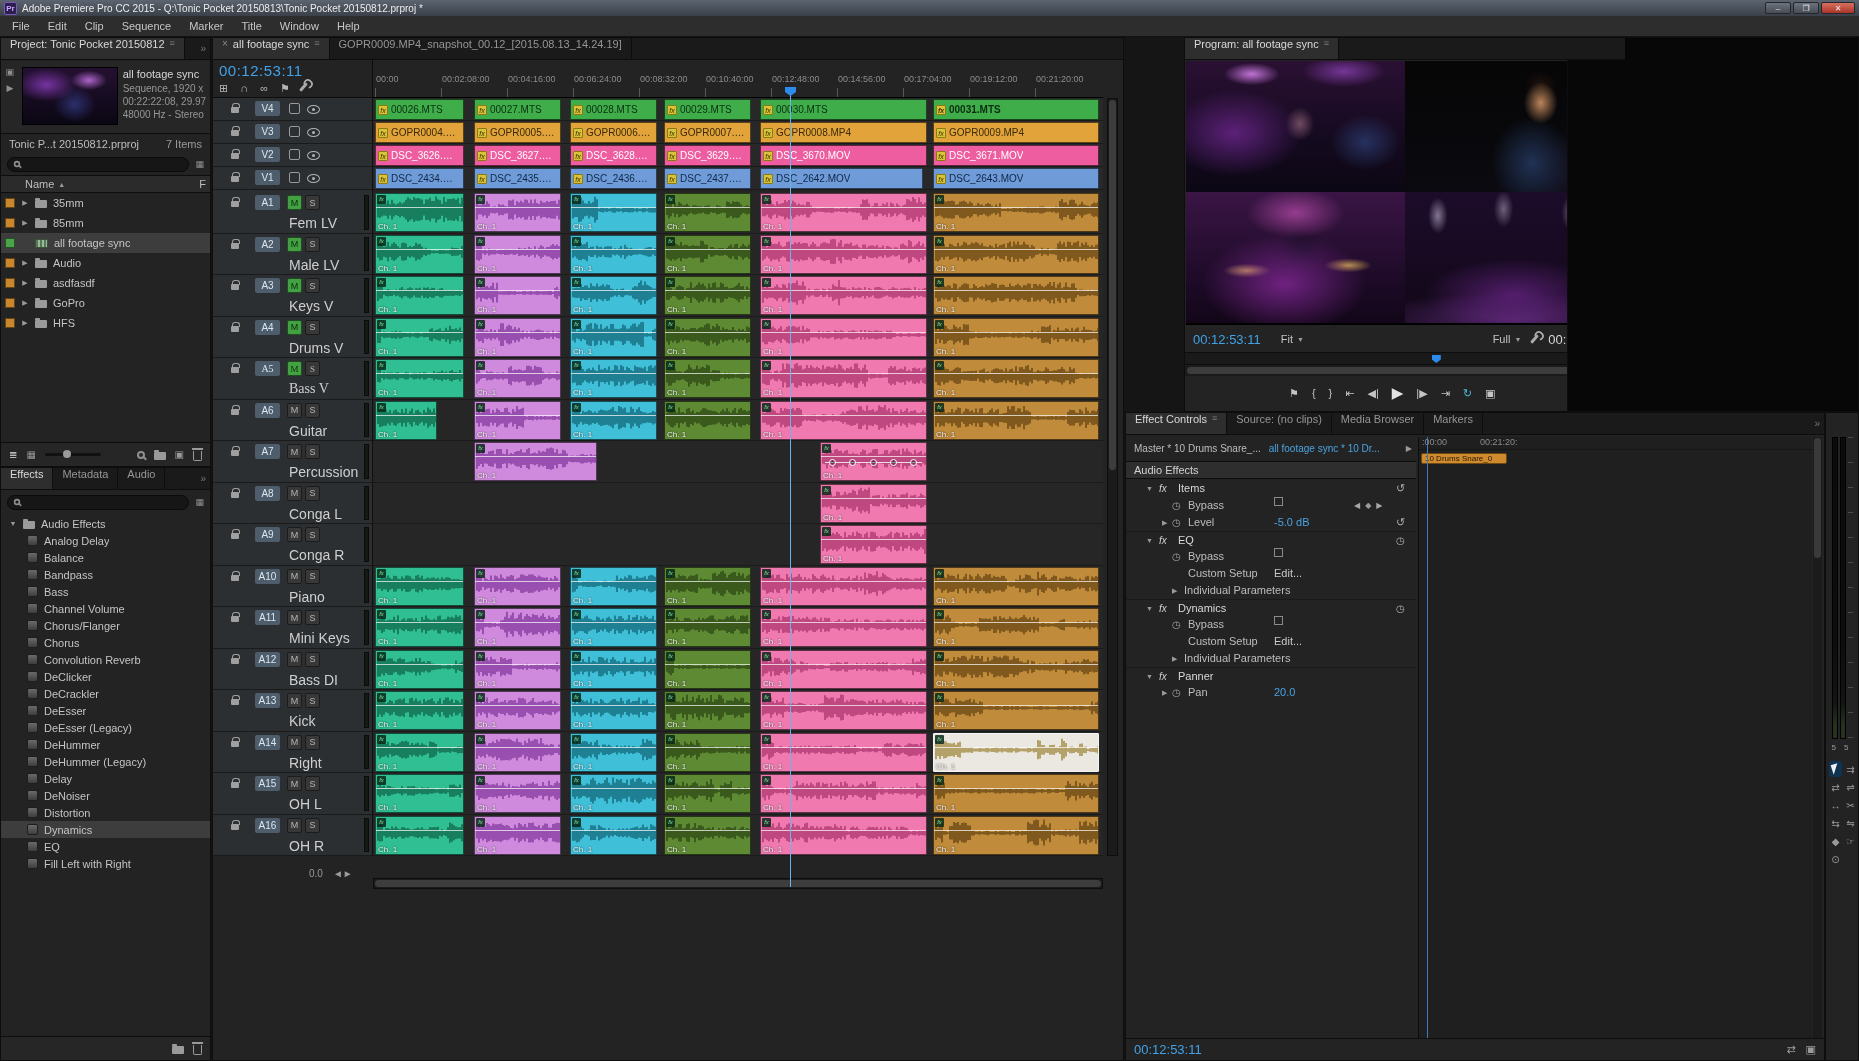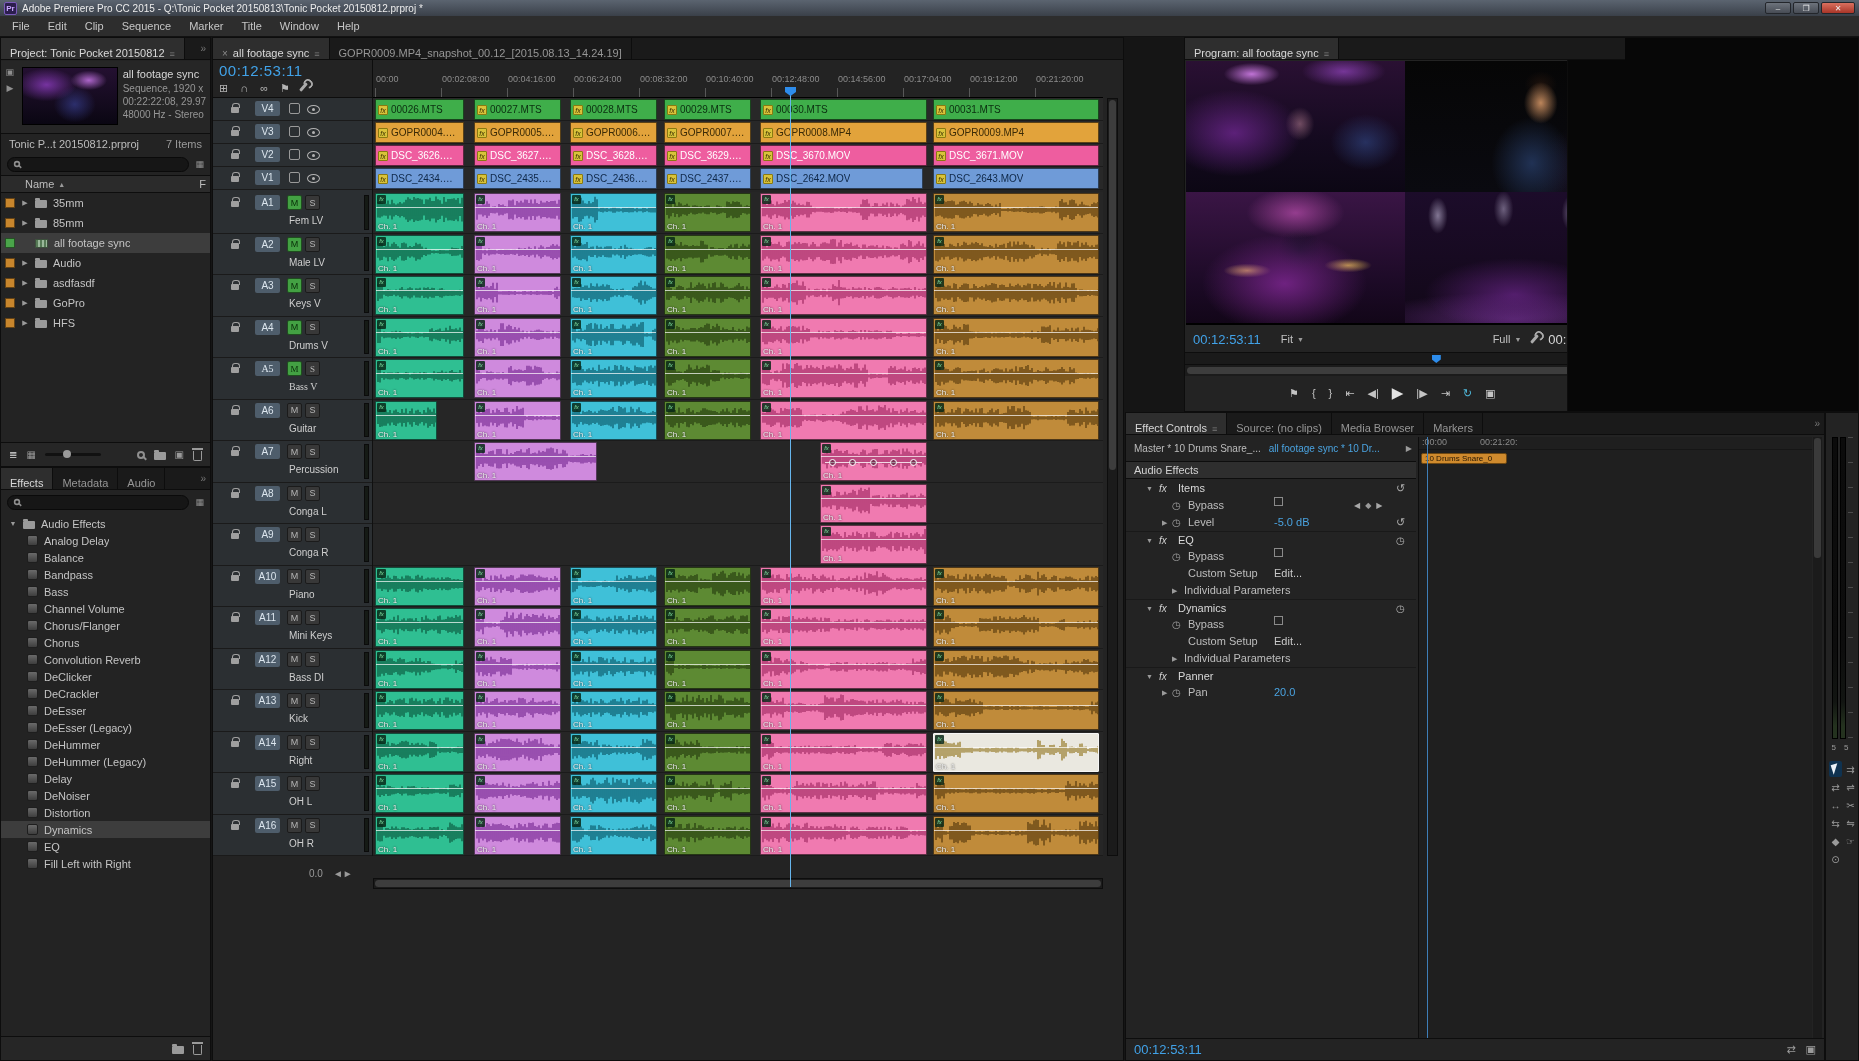--- a/index.html
+++ b/index.html
@@ -12,21 +12,21 @@
 .wtitle{overflow:hidden;text-overflow:ellipsis}
 .winbtns{margin-left:auto;display:flex;gap:2px}
 .wb{width:26px;height:12px;display:flex;align-items:center;justify-content:center;font-size:8px;color:#eee;background:linear-gradient(#6d737c,#474c55);border:1px solid #23262b;border-radius:2px}
 .wb.close{background:linear-gradient(#d9705f,#a93528);width:34px}
 .menubar{position:absolute;left:0;top:16px;right:0;height:21px;background:#2d2d2d;border-bottom:1px solid #121212;display:flex;align-items:center;padding-left:3px}
 .menu-item{padding:0 9px;line-height:21px;color:#c6c6c6}
 
 .panel{position:absolute;background:#232323;border:1px solid #0d0d0d;overflow:hidden}
 .panel.black{background:#070707}
 .tabbar{height:22px;background:#1a1a1a;border-bottom:1px solid #0d0d0d;display:flex;align-items:stretch;position:relative;z-index:5}
-.tab{display:flex;align-items:flex-end;gap:5px;padding:0 9px;color:#969696;border-right:1px solid #0d0d0d;white-space:nowrap;font-size:11px}
+.tab{display:flex;align-items:flex-start;gap:5px;padding:0 9px;color:#969696;border-right:1px solid #0d0d0d;white-space:nowrap;font-size:11px}
 .tab.active{background:#2e2e2e;color:#d8d8d8}
 .pm{color:#7a7a7a;font-size:9px}
 .xic{color:#8a8a8a;font-size:10px}
 .chev{margin-left:auto;align-self:center;color:#767676;padding:0 6px;font-size:10px;letter-spacing:-2px}
 
 .i-mag{width:8px;height:8px;min-width:8px;border:2px solid #8f8f8f;border-radius:50%;position:relative;display:inline-block}
 .i-mag::after{content:'';position:absolute;width:5px;height:2px;background:#8f8f8f;transform:rotate(45deg);right:-4px;bottom:-2px}
 .i-folder{width:12px;height:8px;min-width:12px;background:#9a9a9a;border-radius:1px;position:relative;display:inline-block;margin-top:2px}
 .i-folder::before{content:'';position:absolute;top:-2px;left:0;width:5px;height:2px;background:#9a9a9a;border-radius:1px 1px 0 0}
 .i-seq{width:13px;height:9px;min-width:13px;display:inline-block;background:repeating-linear-gradient(90deg,#567a56 0 2px,#9ab89a 2px 4px);border:1px solid #3c503c}
@@ -96,21 +96,21 @@
 #tlanes{position:absolute;left:160px;right:0;top:0;bottom:0;background:#242424}
 .thead{position:absolute;left:0;right:0;border-bottom:1px solid #1a1a1a;background:#2b2f32}
 .thead .i-lock{position:absolute;left:18px;top:6px}
 .idbox{position:absolute;left:42px;top:3px;width:25px;height:15px;background:#4e5d6b;color:#dce6ee;font-size:10px;display:flex;align-items:center;justify-content:center;border-radius:2px}
 .vh-ic1{position:absolute;left:76px;top:5px}
 .vh-ic2{position:absolute;left:94px;top:7px}
 .msbox{position:absolute;top:3px;width:15px;height:15px;background:#383838;border:1px solid #1b1b1b;color:#b5b5b5;font-size:9px;display:flex;align-items:center;justify-content:center;border-radius:2px}
 .msbox.m{left:74px}
 .msbox.s{left:92px}
 .msbox.on{background:#43a143;color:#082c08;border-color:#1f4d1f}
-.tname{position:absolute;left:76px;top:23px;font-size:10px;color:#cfcfcf;white-space:nowrap}
+.tname{position:absolute;left:76px;top:23px;font-size:14px;color:#cfcfcf;white-space:nowrap}
 .hmeter{position:absolute;right:3px;top:3px;bottom:3px;width:5px;background:#151a15;border:1px solid #0b0b0b}
 .lane{position:absolute;left:0;right:0;border-bottom:1px solid #1b1b1b;background:#282828}
 .vclip{position:absolute;top:1px;height:21px;border:1px solid rgba(0,0,0,.6);border-radius:1px;display:flex;align-items:center;gap:3px;padding:0 2px;overflow:hidden;white-space:nowrap;font-size:10px}
 .vclip .fxb{width:10px;height:10px;min-width:10px;background:#d9c33a;color:#3a3000;font-size:7px;font-style:italic;line-height:10px;text-align:center;border-radius:1px;border:1px solid #8a7a10}
 .vlabel{overflow:hidden;text-overflow:ellipsis}
 .aclip{position:absolute;top:1px;height:39px;border:1px solid rgba(0,0,0,.6);border-radius:1px;overflow:hidden}
 .wf{position:absolute;left:1px;top:2px}
 .aclip .vol{position:absolute;left:0;right:0;top:13px;height:1px;background:rgba(255,255,255,.7)}
 .aclip .ch{position:absolute;left:2px;bottom:0;font-size:8px;color:#f2f2f2;text-shadow:0 0 2px rgba(0,0,0,.9)}
 .aclip .afx{position:absolute;left:1px;top:1px;width:9px;height:9px;background:rgba(8,40,24,.85);color:#7fe0a0;font-size:6px;font-style:italic;line-height:9px;text-align:center;border-radius:1px}
@@ -672,21 +672,21 @@
                 <span class="vlabel">00028.MTS</span>
               </div>
               <div class="vclip" style="left: 291px; width: 87px; background: rgb(63, 174, 74); color: rgb(11, 46, 16);">
                 <span class="fxb">fx</span>
                 <span class="vlabel">00029.MTS</span>
               </div>
               <div class="vclip" style="left: 387px; width: 167px; background: rgb(63, 174, 74); color: rgb(11, 46, 16);">
                 <span class="fxb">fx</span>
                 <span class="vlabel">00030.MTS</span>
               </div>
-              <div class="vclip" style="left: 560px; width: 166px; background: rgb(63, 174, 74); color: rgb(11, 46, 16);">
+              <div class="vclip" style="left: 560px; width: 166px; background: rgb(63, 174, 74); color: rgb(11, 46, 16); font-weight: bold;">
                 <span class="fxb">fx</span>
                 <span class="vlabel">00031.MTS</span>
               </div>
             </div>
             <div class="lane" style="top: 23px; height: 23px;">
               <div class="vclip" style="left: 2px; width: 89px; background: rgb(226, 163, 59); color: rgb(58, 42, 6);">
                 <span class="fxb">fx</span>
                 <span class="vlabel">GOPR0004.MP4</span>
               </div>
               <div class="vclip" style="left: 101px; width: 87px; background: rgb(226, 163, 59); color: rgb(58, 42, 6);">

